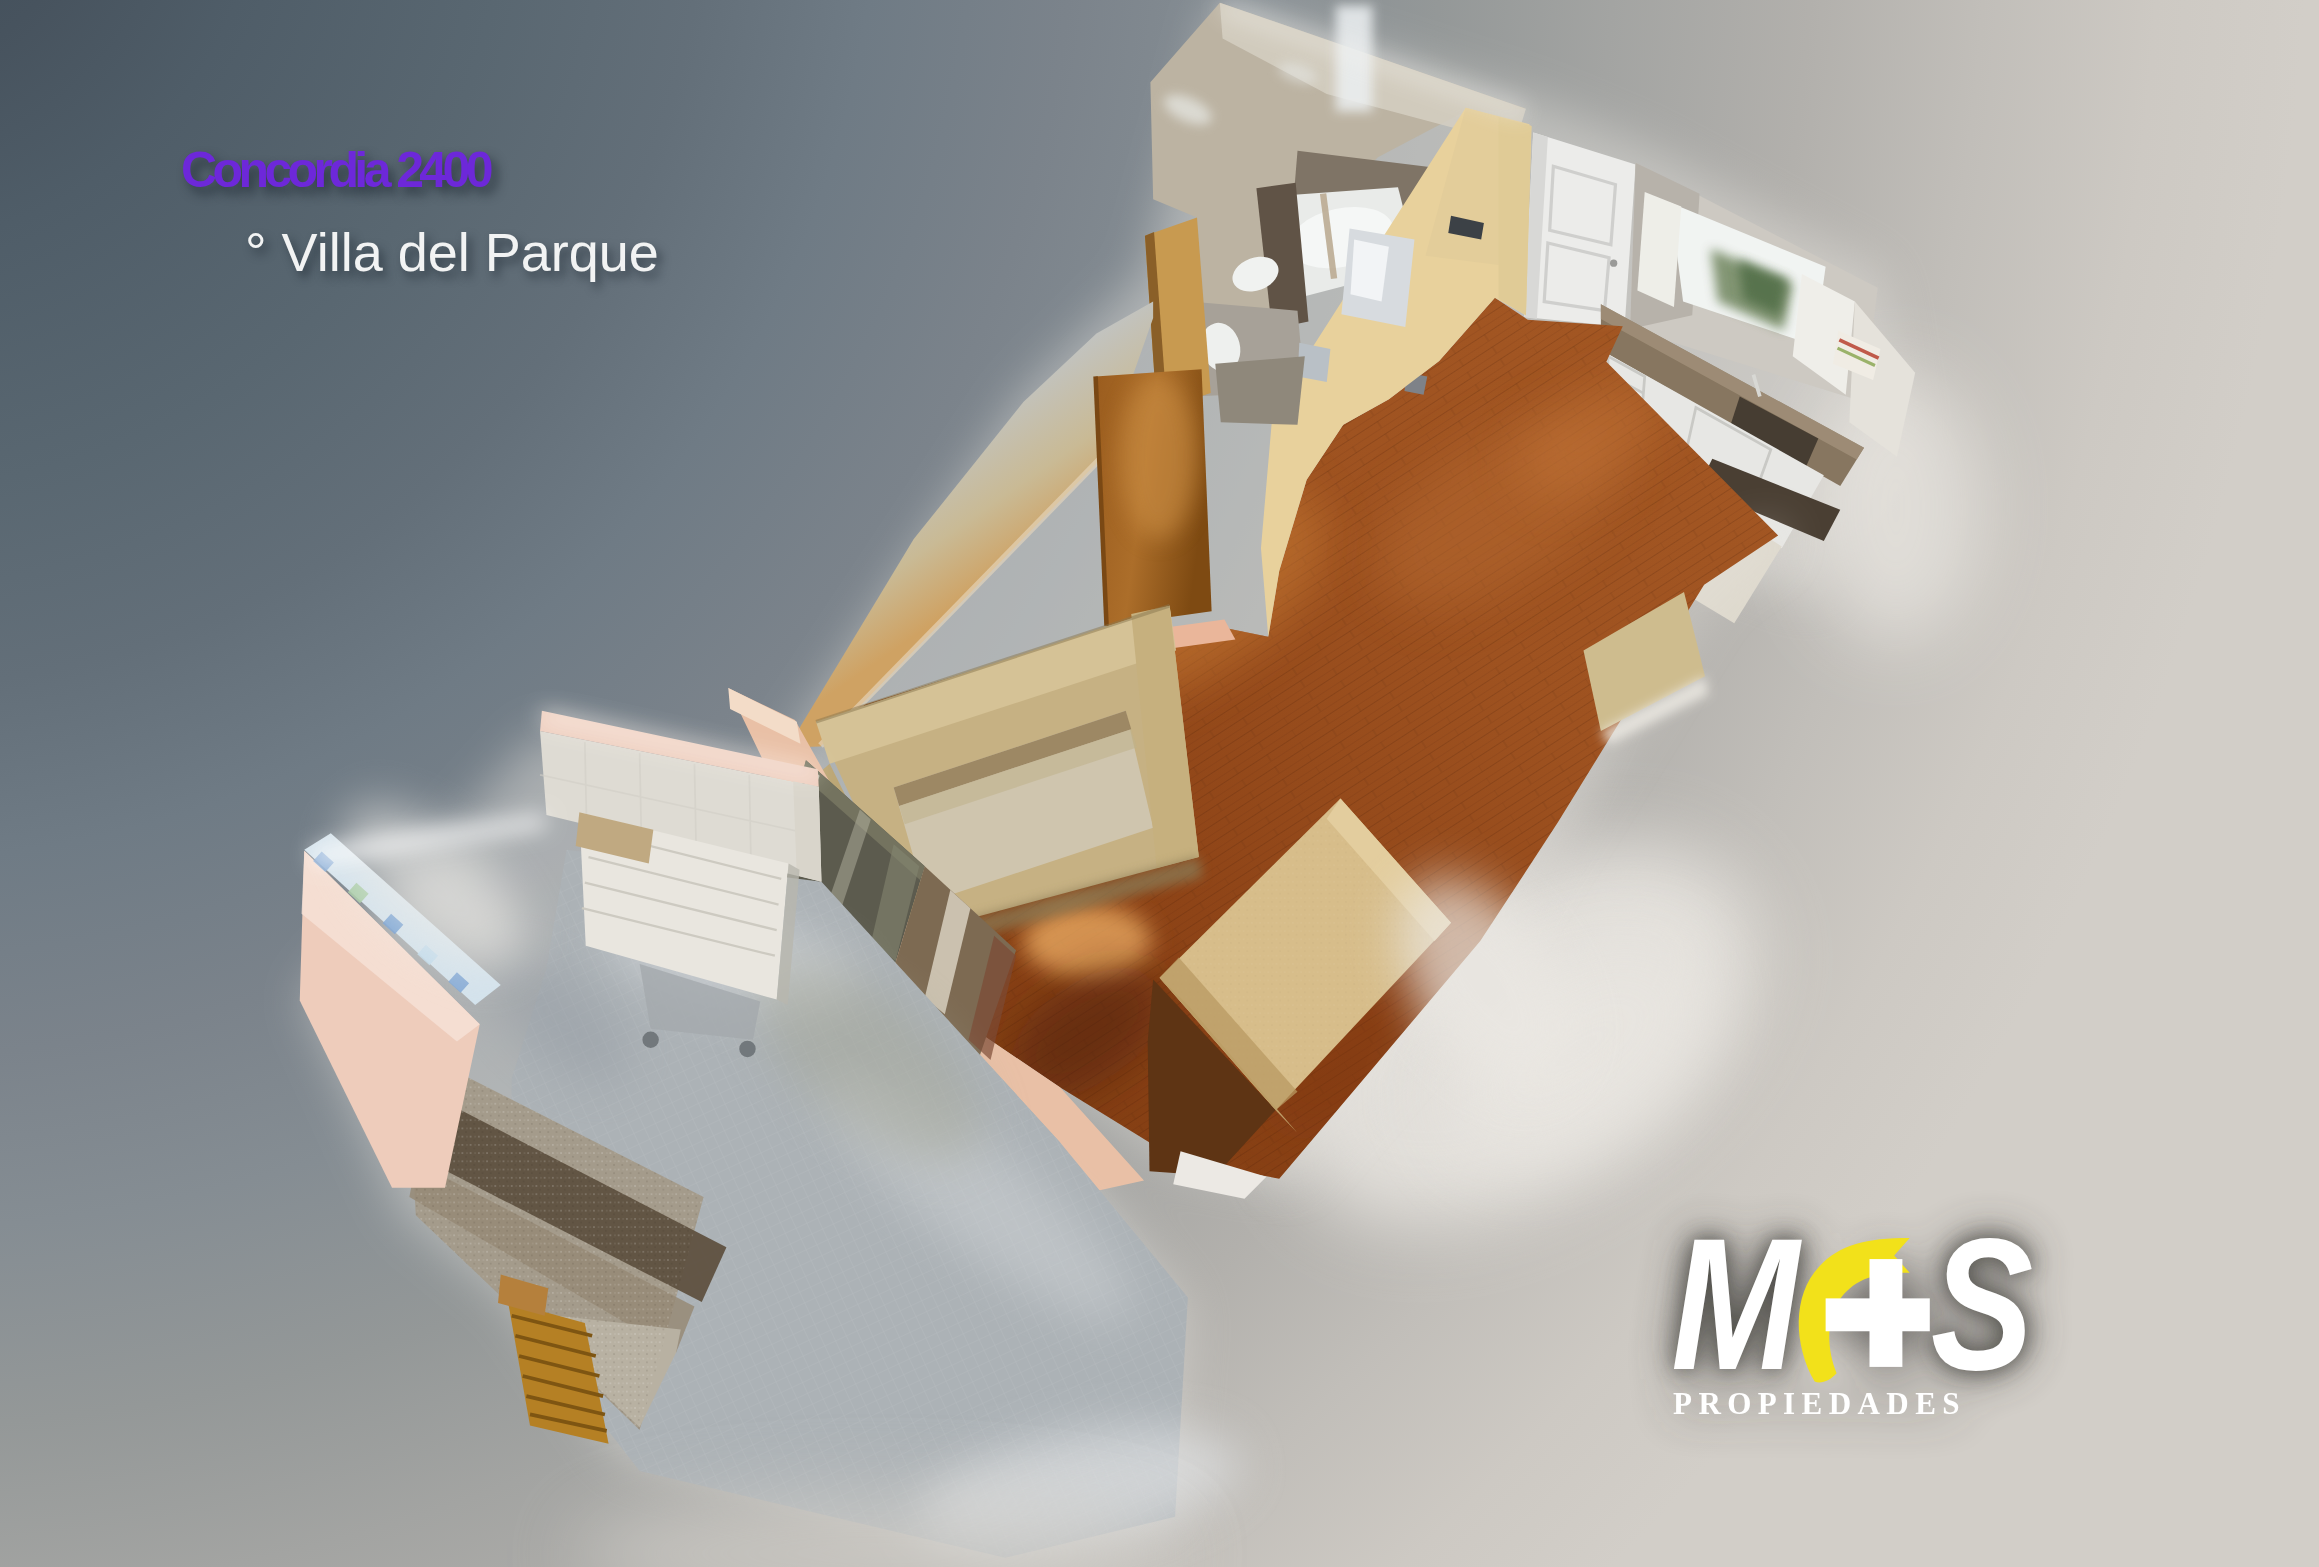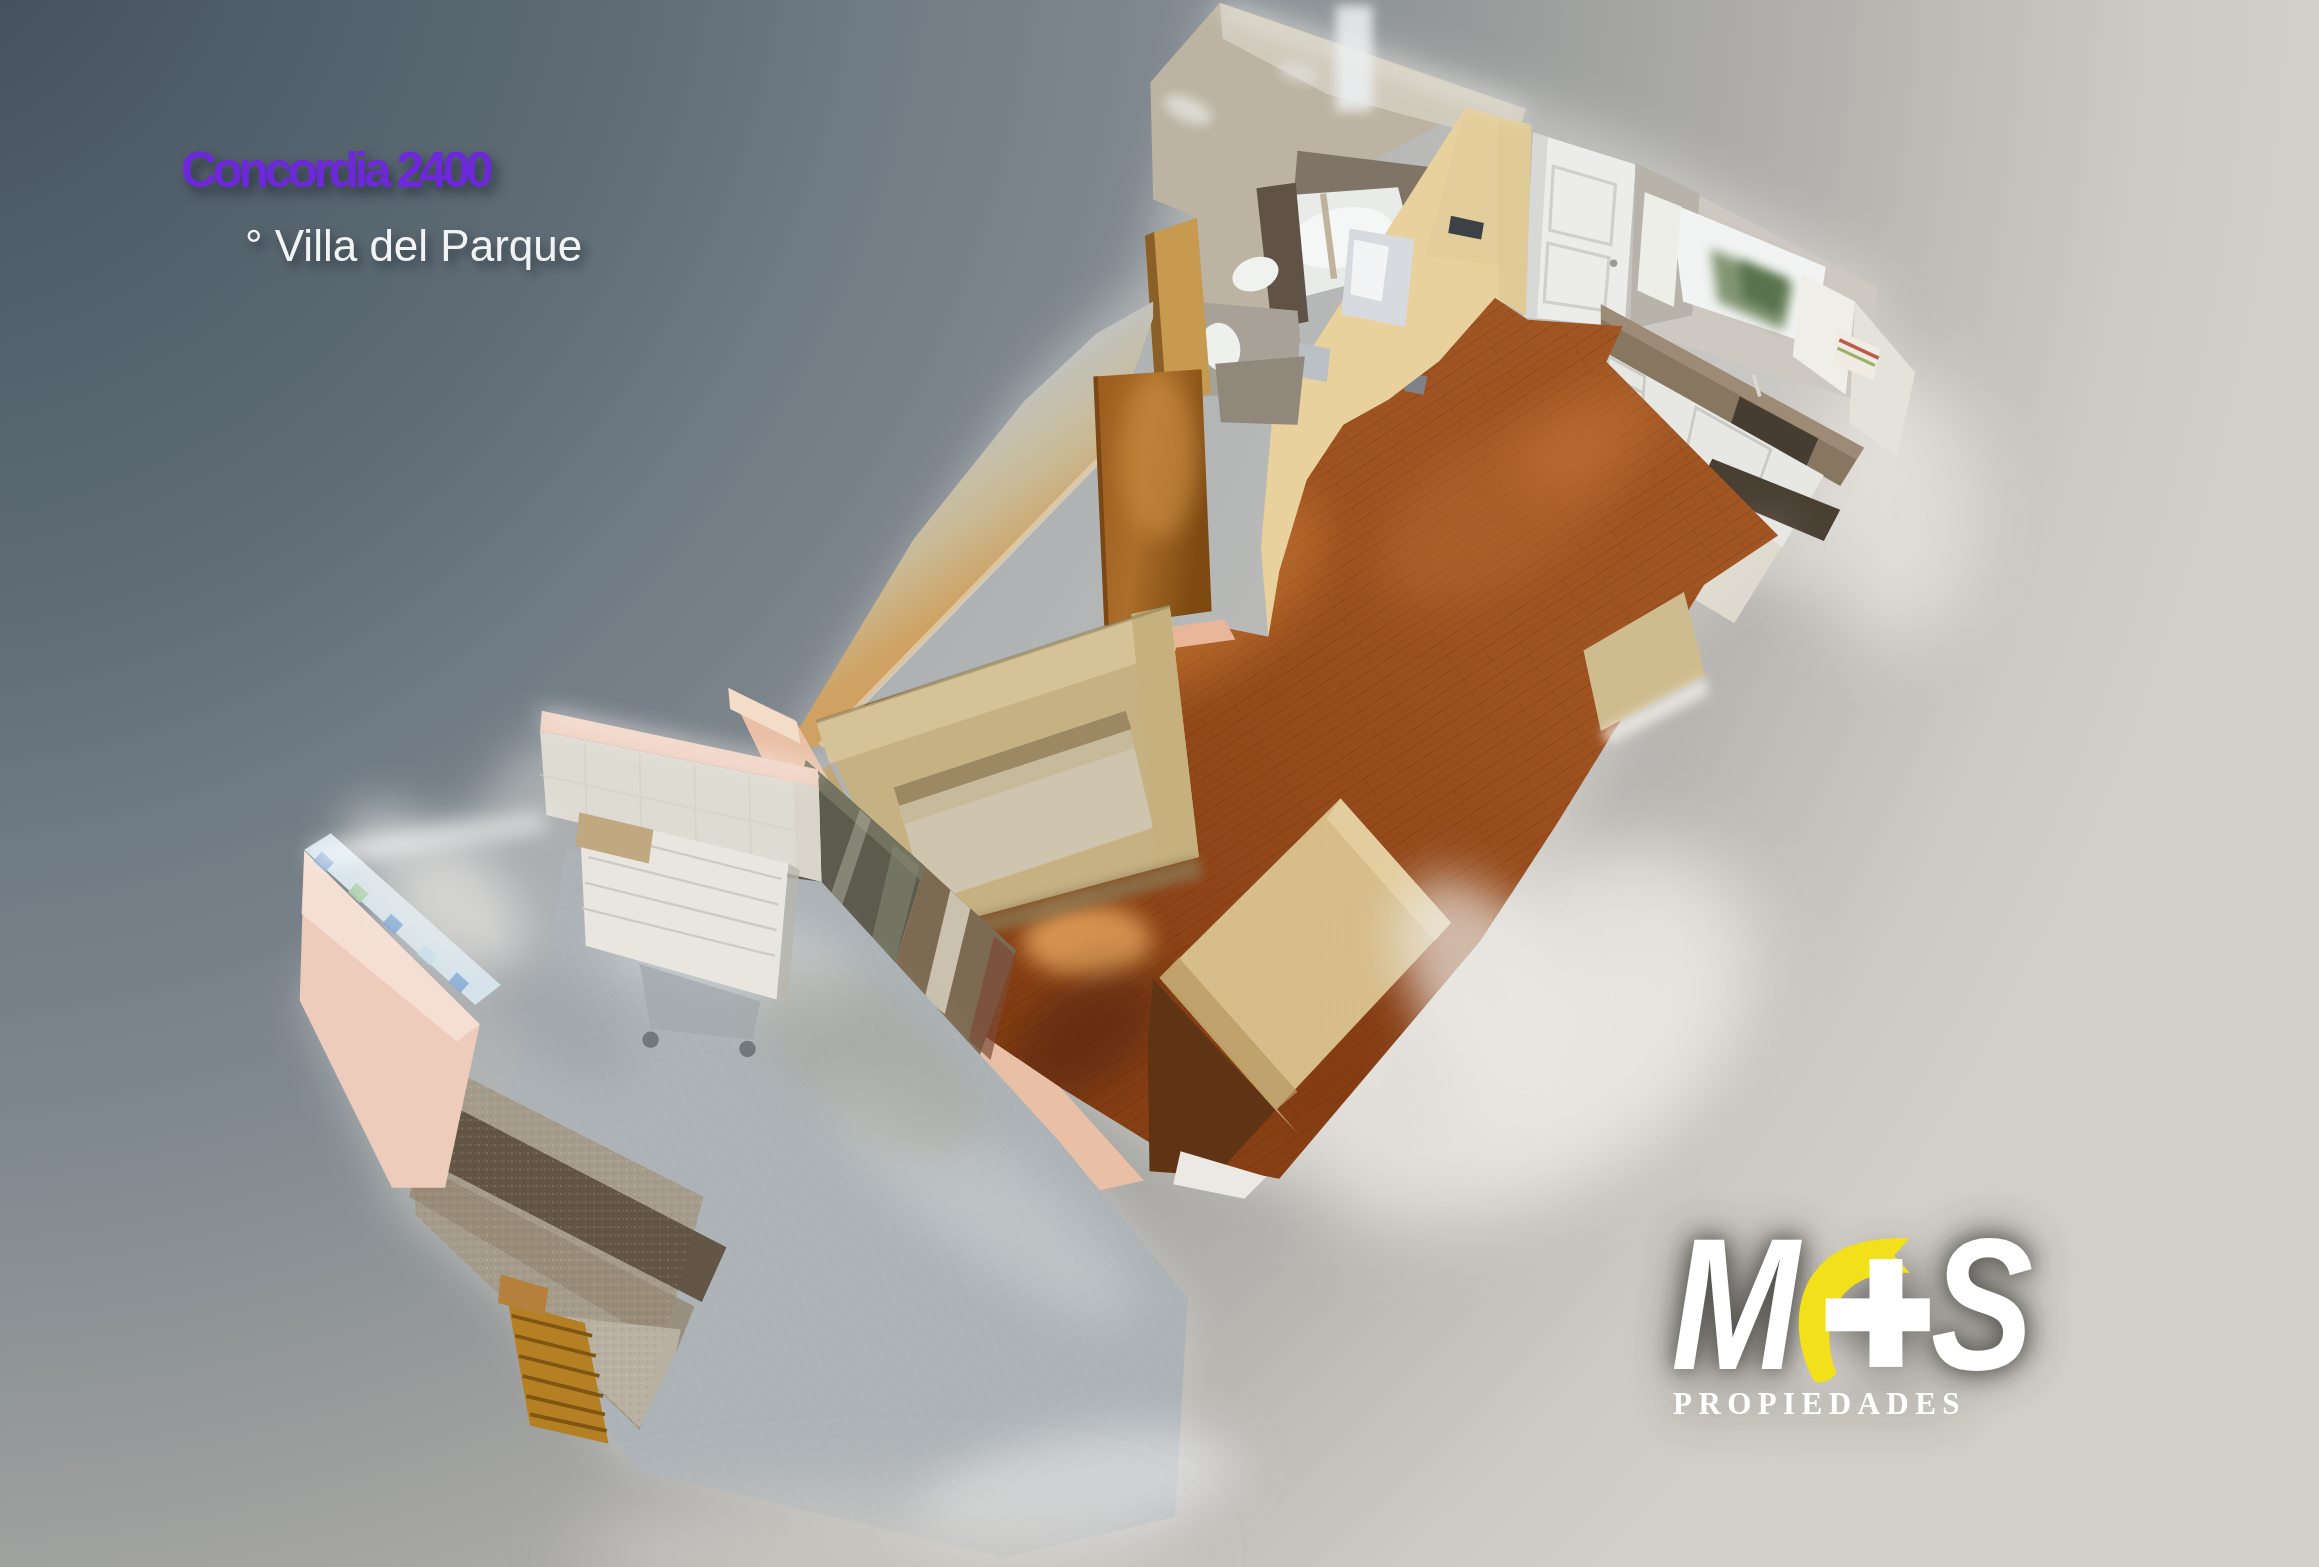--- a/index.html
+++ b/index.html
@@ -16,21 +16,21 @@
       #b2b0ac 78%, #c1beb9 85%, #cdc9c3 92%, #d2cec8 98%);
   }
   #scene{position:absolute;left:0;top:0;}
   #title{
     position:absolute;left:181px;top:141px;
     color:#6d28d9;font-weight:bold;font-size:50px;letter-spacing:-4.6px;
     text-shadow:5.5px 7.3px 11px rgba(25,35,45,0.65);
   }
   #subtitle{
     position:absolute;left:245px;top:221px;
-    color:#f2f3f3;font-size:44px;letter-spacing:0px;
+    color:#f2f3f3;font-size:54px;letter-spacing:0px;
     text-shadow:4.6px 6.4px 9.1px rgba(25,35,45,0.6);
   }
 </style>
 </head>
 <body>
 
 <div id="bg"></div>
 <svg id="scene" width="2320" height="1567" viewBox="0 0 2539 1715">
 <defs>
   <filter id="b6" x="-60%" y="-60%" width="220%" height="220%">

